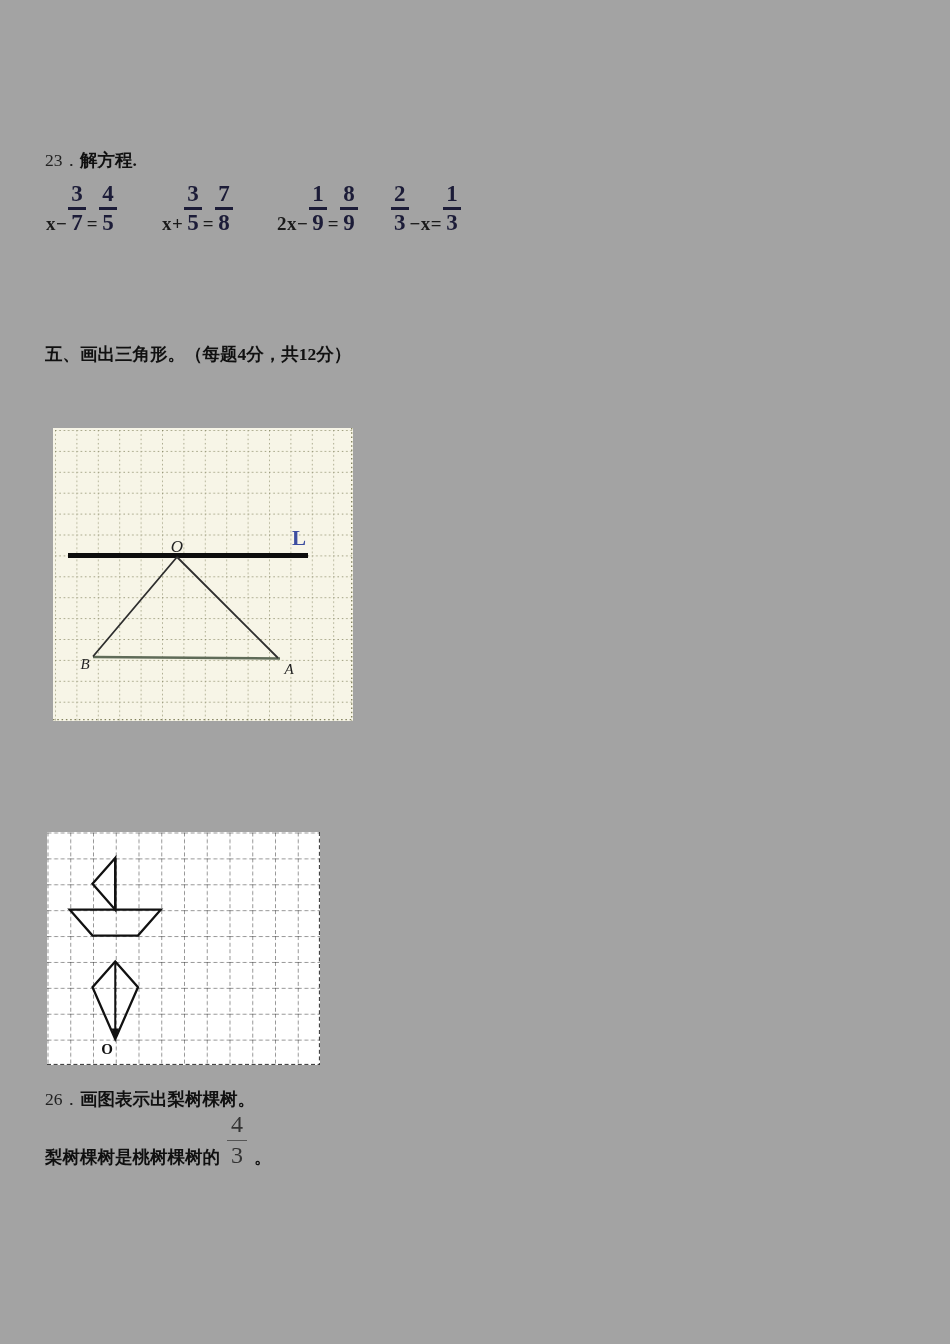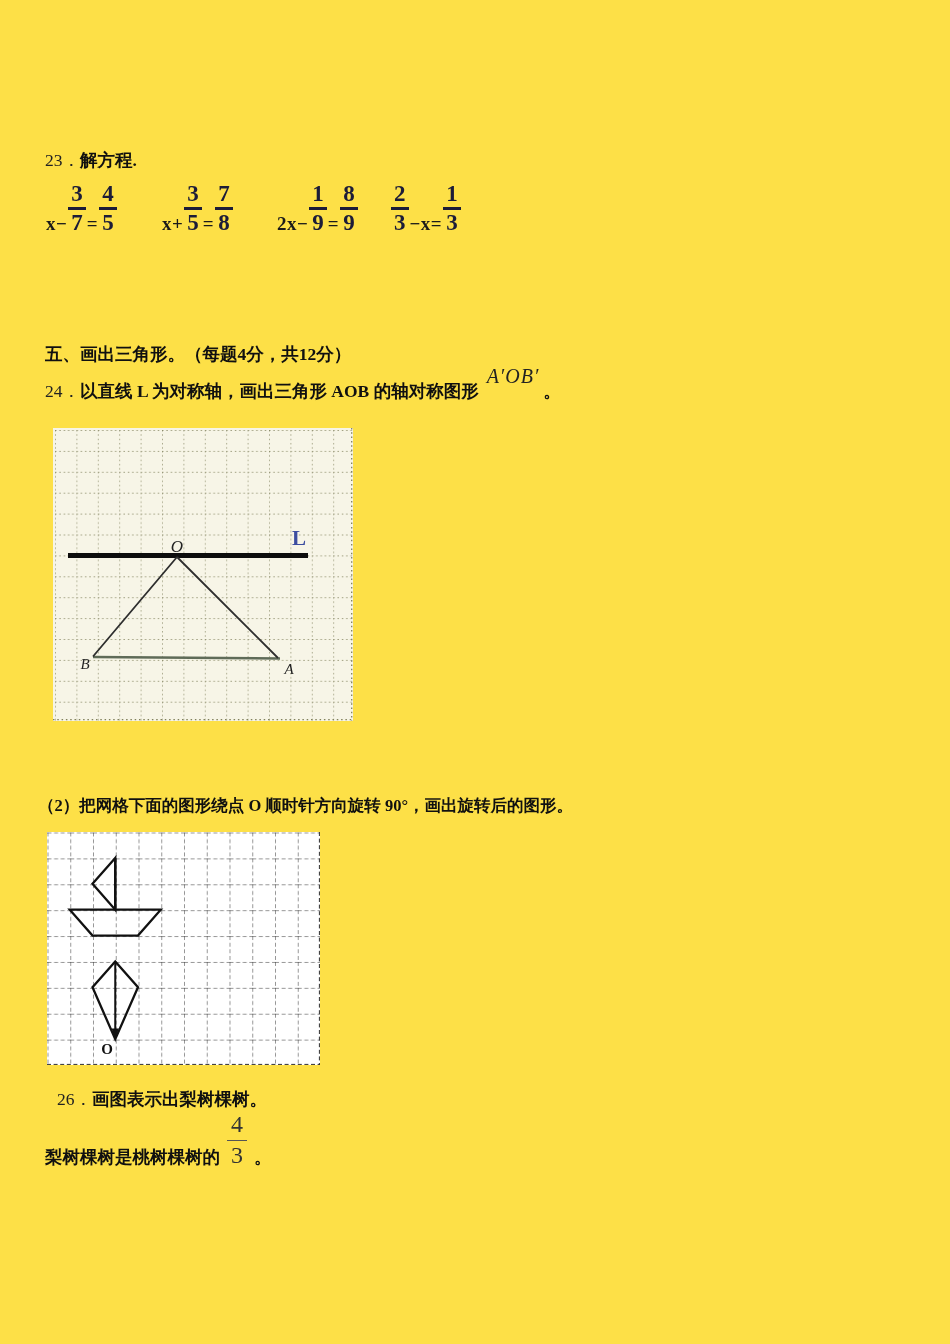--- a/index.html
+++ b/index.html
@@ -1,20 +1,20 @@
 <!DOCTYPE html>
 <html><head>
 <meta charset="utf-8">
 <style>
   * { margin:0; padding:0; box-sizing:border-box; }
   html,body { background:#ffffff; }
   .page {
     position:relative;
     width:950px; height:1344px;
-    background:#fde047;
+    background:#a3a3a3;
     font-family:"Liberation Serif","DejaVu Serif",serif;
     color:#111111;
     overflow:hidden;
   }
   .abs { position:absolute; white-space:nowrap; }
   .qnum { font-size:17.5px; font-weight:400; color:#222; }
   .btext { font-size:17.5px; font-weight:700; color:#101010; }
   .mtext { font-size:16.5px; font-weight:700; color:#101010; }
 
   
@@ -66,23 +66,20 @@
     <span class="eq-lead">2x−</span><span class="frac"><span class="num">1</span><span class="den">9</span></span><span class="eq-lead">=</span><span class="frac"><span class="num">8</span><span class="den">9</span></span>
   </div>
   <div class="equation" style="left:390px; top:182px;">
     <span class="eq-lead"></span><span class="frac"><span class="num">2</span><span class="den">3</span></span><span class="eq-lead">−x=</span><span class="frac"><span class="num">1</span><span class="den">3</span></span>
   </div>
 
   <div class="abs" style="left:45px; top:342px;">
     <span class="btext">五、画出三角形。（每题4分，共12分）</span>
   </div>
 
-  <div class="abs" style="left:45px; top:379px;">
-    <span class="qnum">24．</span><span class="btext">以直线 L 为对称轴，画出三角形 AOB 的轴对称图形</span><span class="sup-label">A′OB′</span><span class="btext">。</span>
-  </div>
 
   <svg style="left:53px; top:428px;" width="300" height="293" viewBox="0 0 300 293">
     <defs>
       <pattern id="dotgrid" width="21.4" height="20.9" x="2" y="2" patternUnits="userSpaceOnUse">
         <path d="M0 0 H21.4 M0 0 V20.9" fill="none" stroke="#81815c" stroke-width="1.3" stroke-dasharray="1.5,2.8"></path>
       </pattern>
     </defs>
     <rect width="300" height="293" fill="#f7f5e7"></rect>
     <rect width="300" height="293" fill="url(#dotgrid)"></rect>
     <path d="M298.7 0 V293 M0 291.7 H300" fill="none" stroke="#81815c" stroke-width="1.3" stroke-dasharray="1.5,2.8"></path>
@@ -90,23 +87,20 @@
     <line x1="15" y1="127.5" x2="255" y2="127.5" stroke="#0d0d0d" stroke-width="5"></line>
 
     <line x1="40" y1="229" x2="227" y2="230.5" stroke="#5f6b58" stroke-width="2.6"></line>
     <path d="M124 129 L40 228.5 M124 129 L225 230" fill="none" stroke="#2e2e2e" stroke-width="1.8"></path>
     <text class="svg-label" x="124" y="124" text-anchor="middle" font-size="17" font-style="italic" fill="#222">O</text>
     <text class="svg-label" x="32" y="241" text-anchor="middle" font-size="15" font-style="italic" fill="#222">B</text>
     <text class="svg-label" x="236" y="246" text-anchor="middle" font-size="15" font-style="italic" fill="#222">A</text>
     <text class="svg-label" x="239" y="117" font-size="21" font-weight="bold" fill="#3c4da0">L</text>
   </svg>
 
-  <div class="abs" style="left:38px; top:795px;">
-    <span class="mtext">（2）把网格下面的图形绕点 O 顺时针方向旋转 90°，画出旋转后的图形。</span>
-  </div>
 
   <svg style="left:47px; top:832px;" width="273" height="233" viewBox="0 0 273 233">
     <defs>
       <pattern id="dashgrid" width="22.75" height="25.89" x="0.5" y="0.5" patternUnits="userSpaceOnUse">
         <path d="M0 0 H22.75 M0 0 V25.89" fill="none" stroke="#2e2e2e" stroke-width="1" stroke-dasharray="4,2.6"></path>
       </pattern>
     </defs>
     <rect width="273" height="233" fill="#ffffff"></rect>
     <rect width="273" height="233" fill="url(#dashgrid)"></rect>
     <path d="M272.4 0 V233 M0 232.4 H273" fill="none" stroke="#2e2e2e" stroke-width="1" stroke-dasharray="4,2.6"></path>
@@ -114,20 +108,20 @@
     <polygon points="68.25,25.9 45.5,51.8 68.25,77.7" fill="none" stroke="#111" stroke-width="2.3"></polygon>
     <line x1="68.25" y1="25.9" x2="68.25" y2="77.7" stroke="#111" stroke-width="2.3"></line>
     <polygon points="22.75,77.7 113.75,77.7 91,103.6 45.5,103.6" fill="none" stroke="#111" stroke-width="2.3"></polygon>
 
     <polygon points="68.25,129.4 45.5,155.3 68.25,207.1 91,155.3" fill="none" stroke="#111" stroke-width="2.3"></polygon>
     <line x1="68.25" y1="129.4" x2="68.25" y2="198" stroke="#111" stroke-width="2"></line>
     <polygon points="64.6,196.5 71.9,196.5 68.25,207.5" fill="#111"></polygon>
     <text class="svg-label" x="60" y="222" text-anchor="middle" font-size="15" font-weight="bold" fill="#111">O</text>
   </svg>
 
-  <div class="abs" style="left:57px; top:1087px;">
+  <div class="abs" style="left:45px; top:1087px;">
     <span class="qnum">26．</span><span class="btext">画图表示出梨树棵树。</span>
   </div>
   <div class="abs" style="left:45px; top:1111px;">
     <span class="btext">梨树棵树是桃树棵树的</span><span class="frac26"><span class="num">4</span><span class="den">3</span></span><span class="btext">。</span>
   </div>
 
 </div>
 
 </body></html>

